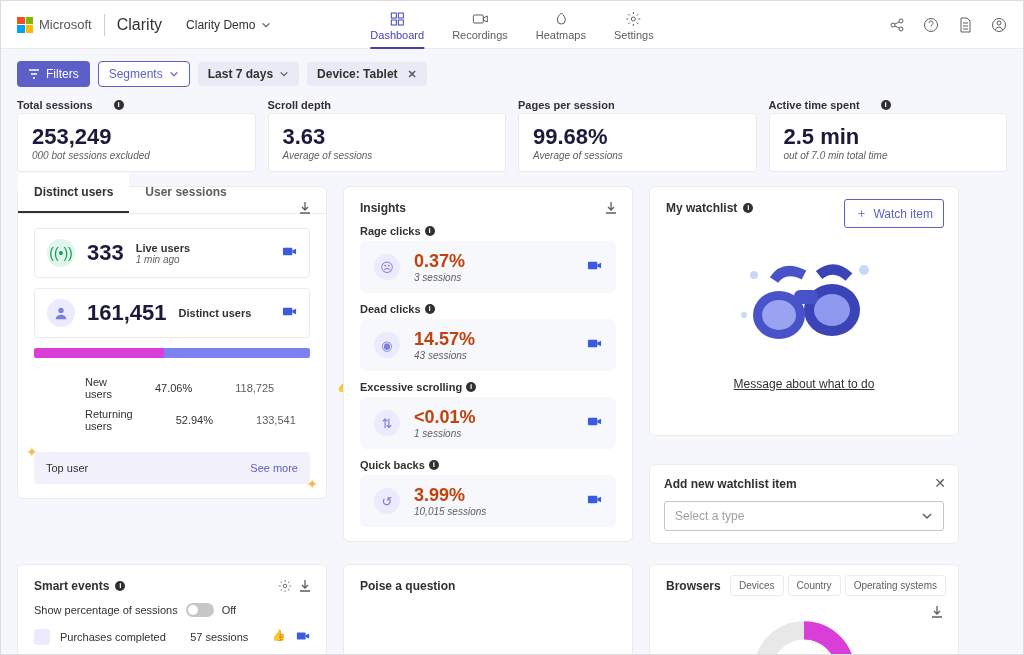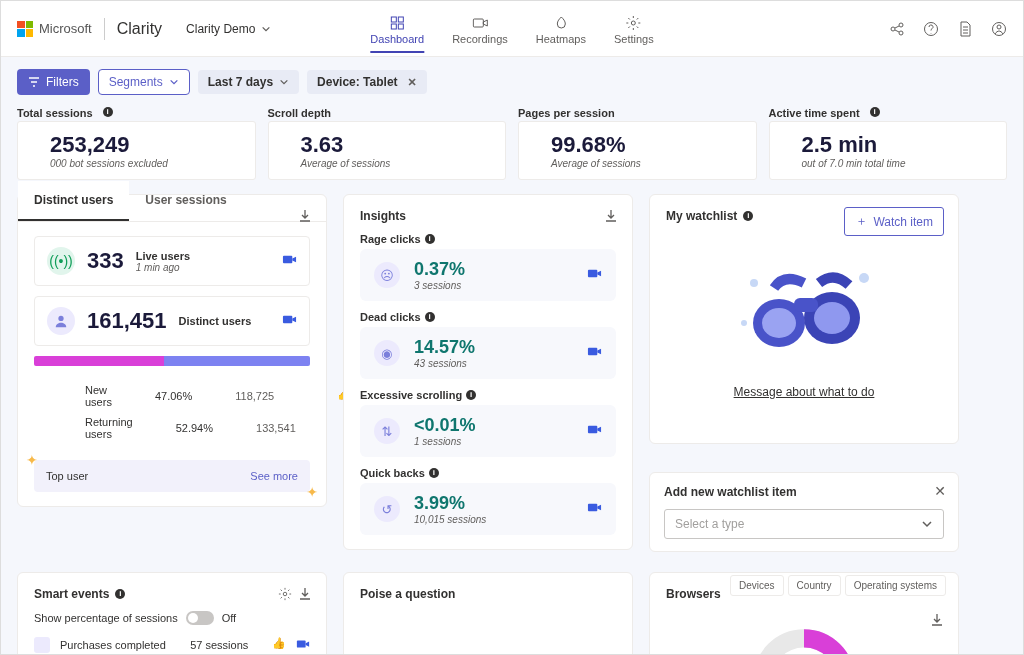--- a/index.html
+++ b/index.html
@@ -1,19 +1,19 @@
 <!DOCTYPE html>
 <html><head>
 <meta charset="utf-8">
 <style>
   * { box-sizing: border-box; margin: 0; padding: 0; font-family: "Segoe UI", -apple-system, sans-serif; }
   body { background: #f5f7fc; font-size: 12px; color: #323130; }
   .shell { width: 1024px; height: 655px; background: #fff; overflow: hidden; position: relative; border: 1px solid #ddd;}
   
-  .topbar { display: flex; align-items: center; height: 56px; border-bottom: 1px solid #edebe9; padding: 0 16px; background:#fff; }
+  .topbar { display: flex; align-items: center; height: 48px; border-bottom: 1px solid #edebe9; padding: 0 16px; background:#fff; }
   .ms-logo { display:flex; gap:1px; flex-wrap:wrap; width:16px; height:16px; }
   .ms-logo span{ width:7.5px; height:7.5px;}
   .ms-word{ font-size:13px; color:#555; margin-left:6px; font-weight:500;}
   .divider{ width:1px; height:22px; background:#ccc; margin:0 12px;}
   .brand{ font-size:16px; font-weight:400; color:#323130;}
   .project-sel{ margin-left:24px; font-size:12px; color:#323130; display:flex; align-items:center; gap:6px; cursor:pointer;}
   .chev{ width:10px; height:10px; }
   .navtabs{ position:absolute; left:50%; transform:translateX(-50%); display:flex; gap:28px; height:48px; align-items:flex-end; }
   .navtab{ display:flex; flex-direction:column; align-items:center; gap:2px; font-size:11px; color:#605e5c; padding-bottom:6px; cursor:pointer; border-bottom:2px solid transparent;}
   .navtab.active{ color:#4244b3; border-bottom-color:#4244b3;}
@@ -23,24 +23,24 @@
   
   .scrollarea{ height:607px; overflow:auto; background:#f5f7fc;}
   .filterrow{ display:flex; gap:8px; padding:12px 16px 8px; align-items:center;}
   .btn{ display:inline-flex; align-items:center; gap:6px; border-radius:4px; padding:5px 10px; font-size:12px; cursor:pointer; border:1px solid transparent;}
   .btn-primary{ background:#5b5fc7; color:#ffffff;}
   .btn-outline{ background:#fff; border-color:#5b5fc7; color:#5b5fc7;}
   .chip{ background:#e8ebf5; color:#323130; border:none;font-weight:bold;}
   .chip .close{ margin-left:4px; color:#605e5c; font-size:11px;}
   
   .kpilabels{ display:grid; grid-template-columns: repeat(4,1fr); gap:12px; padding: 4px 16px 2px;}
-  .kpilabel{ font-size:11px; font-weight:600; color:#323130; display:flex; align-items:flex-start; gap:10px;}
+  .kpilabel{ font-size:11px; font-weight:600; color:#323130; display:flex; align-items:center; gap:21px;}
   .info-dot{ width:10px; height:10px; border-radius:50%; background:#323130; color:#fff; font-size:8px; display:inline-flex; align-items:center; justify-content:center; line-height:1;}
   .kpirow{ display:grid; grid-template-columns: repeat(4,1fr); gap:12px; padding:0 16px 14px;}
-  .kpi{ background:#fff; border:1px solid #edebe9; border-radius:3px; padding:10px 32px;}
+  .kpi{ background:#fff; border:1px solid #edebe9; border-radius:3px; padding:10px 14px;}
   .kpi .big{ font-size:22px; font-weight:700; color:#1b1a3a;}
   .kpi .sub{ font-size:10px; font-style:italic; color:#605e5c;}
   
   .grid{ display:grid; grid-template-columns: 310px 290px 310px; gap:16px; padding:0 16px 20px; align-items:start;}
   .card{ background:#fff; border:1px solid #edebe9; border-radius:6px; padding:14px 16px; position:relative;}
   .card-h{ font-size:12px; font-weight:600; display:flex; align-items:center; gap:6px;}
   .dlicon{ position:absolute; top:14px; right:14px; color:#605e5c; cursor:pointer;}
   
   .tabs{ display:flex; margin:-14px -16px 14px; border-bottom:1px solid #edebe9;}
   .tab{ padding:12px 16px; font-size:12px; font-weight:600; color:#605e5c; cursor:pointer; border-bottom:2px solid transparent;}
@@ -62,40 +62,40 @@
   .sparkle{ position:absolute; color:#f7b94a; font-size:14px;}
   .topuser .row1{ display:flex; align-items:center; justify-content:space-between; font-size:11px;}
   .seemore{ color:#5b5fc7; font-size:11px; cursor:pointer;}
   .topuser .row2{ display:flex; align-items:center; gap:16px; font-size:11px; color:#323130; margin-top:8px;}
   .chipicon{ width:14px; height:10px; background:#323130; border-radius:1px;}
   .flagchip{ width:16px; height:10px; background:#3a5be0; border-radius:2px;}
   
   .ins-label{ font-size:11px; font-weight:600; margin:10px 0 4px; display:flex; align-items:center; gap:4px;}
   .ins-box{ background:#f7f8fc; border-radius:6px; padding:10px 14px; display:flex; align-items:center; gap:14px;}
   .ins-ic{ width:26px; height:26px; border-radius:50%; background:#eceafd; display:flex; align-items:center; justify-content:center; color:#7b7fdb; font-size:13px;}
-  .ins-val{ font-size:18px; font-weight:700; color:#0f766e;}
+  .ins-val{ font-size:18px; font-weight:700; color:#c2410c;}
   .ins-sub{ font-size:10px; font-style:italic; color:#605e5c;}
   
   .btn-watch{ background:#fff; border:1px solid #5b5fc7; color:#5b5fc7; padding:5px 10px; border-radius:3px; font-size:12px; display:inline-flex; align-items:center; gap:6px; position:absolute; top:12px; right:14px; cursor:pointer;}
   .watch-img{ height:130px; display:flex; align-items:center; justify-content:center; margin-top:20px;}
   .watch-msg{ text-align:center; font-size:12px; color:#323130; font-weight:500; margin:12px 0 6px;text-decoration:underline;}
   .addwatch{ background:#fff; border:1px solid #edebe9; border-radius:6px; padding:12px 14px; position:relative;}
   .addwatch .close{ position:absolute; top:10px; right:12px; color:#605e5c; cursor:pointer; font-size:14px;}
   .sel{ margin-top:10px; border:1px solid #c8c6c4; border-radius:3px; padding:7px 10px; font-size:12px; color:#a19f9d; display:flex; align-items:center; justify-content:space-between; cursor:pointer;}
   
   .row2grid{ display:grid; grid-template-columns: 310px 290px 310px; gap:16px; padding:0 16px 20px;}
   .smartrow{ display:flex; align-items:center; gap:8px; font-size:11px; margin-top:10px; color:#323130;}
   .toggle{ width:28px; height:14px; border-radius:8px; background:#c8c6c4; position:relative;}
   .toggle::after{ content:""; width:10px; height:10px; background:#fff; border-radius:50%; position:absolute; top:2px; left:2px;}
   .eventrow{ display:flex; align-items:center; gap:10px; font-size:11px; margin-top:12px;}
   .eventrow .eic{ width:16px; height:16px; background:#eceafd; border-radius:3px;}
   .eventrow .sess{ margin-left:auto;}
   .eventrow .acts{ display:flex; gap:10px; color:#3a5be0; margin-left:14px;}
   
-  .btabs{ display:flex; gap:4px; position:absolute; top:2px; right:12px;}
+  .btabs{ display:flex; gap:4px; position:absolute; top:10px; right:12px;}
   .btab{ font-size:10px; padding:4px 8px; background:#fff; border:1px solid #edebe9; border-radius:3px; color:#605e5c; cursor:pointer;}
   .pie{ width:110px; height:110px; margin:24px auto 0; position:relative;}
   .pie svg{ width:100%; height:100%; transform:rotate(-90deg);}
   .gear{ position:absolute; top:14px; right:34px; color:#605e5c; cursor:pointer;}
 </style>
 </head>
 <body>
 
 <div class="shell">
 

